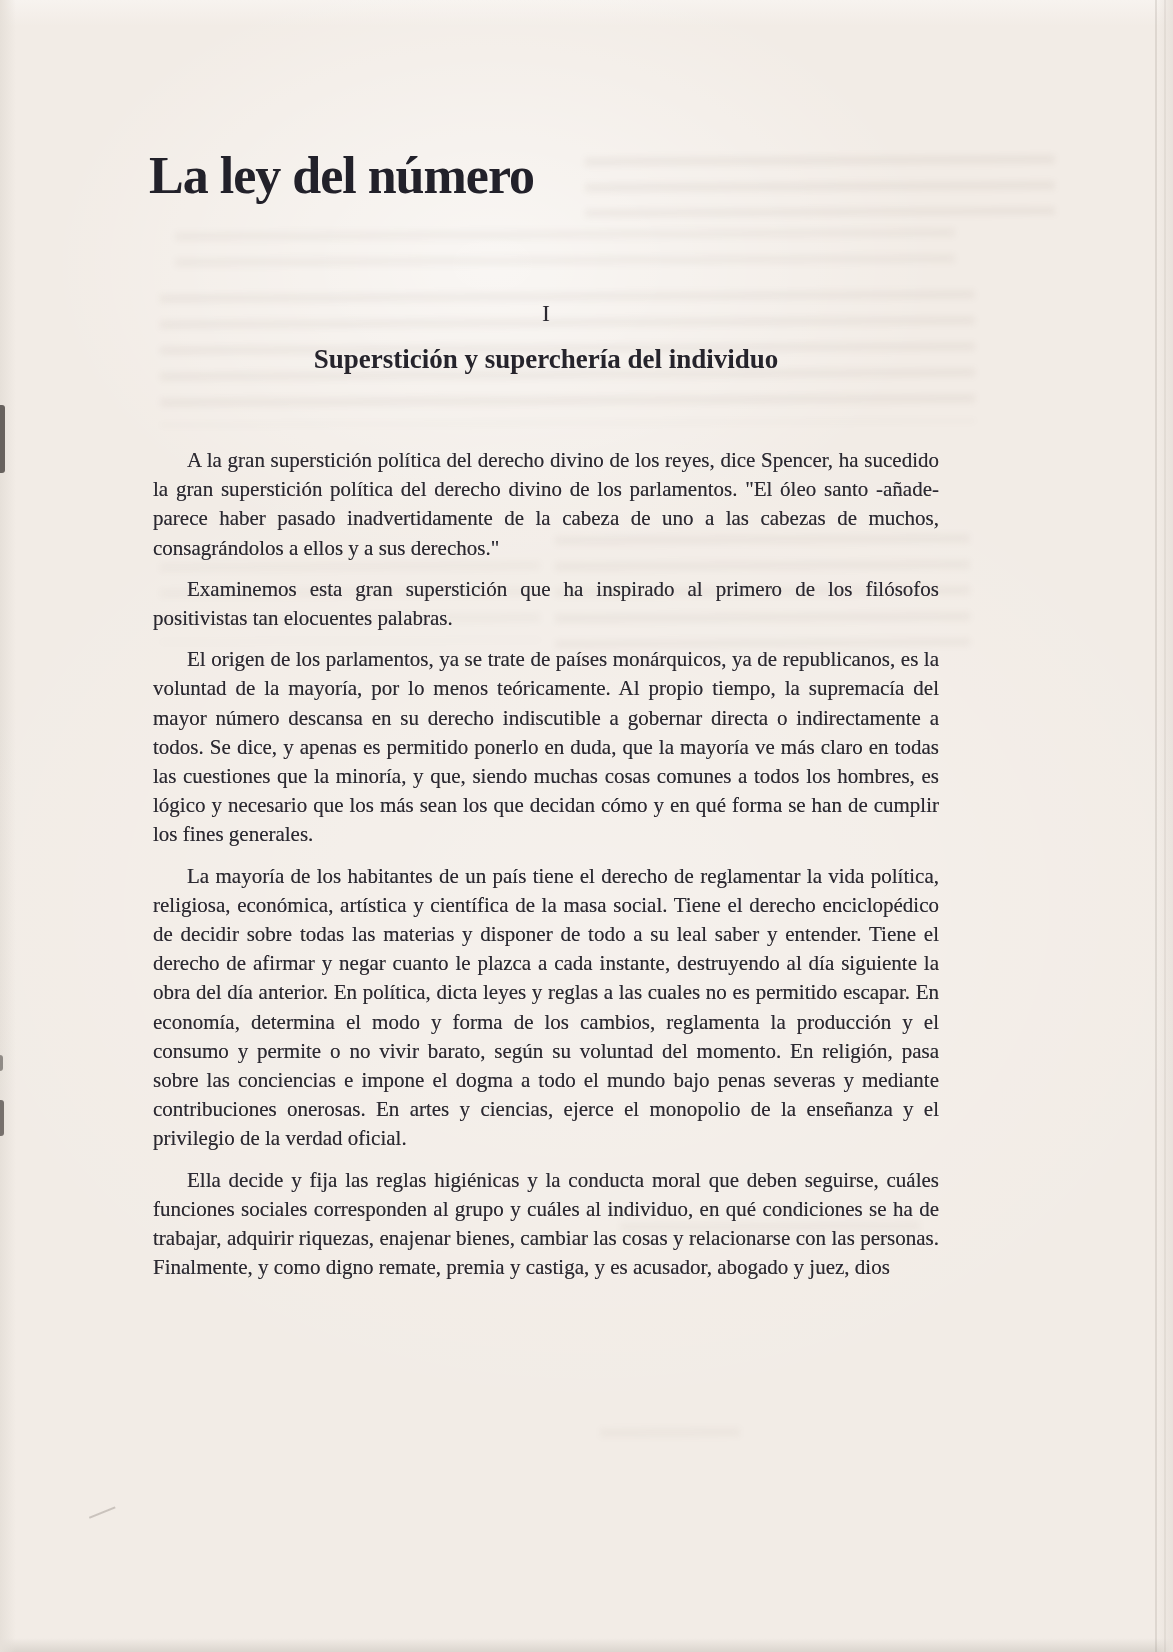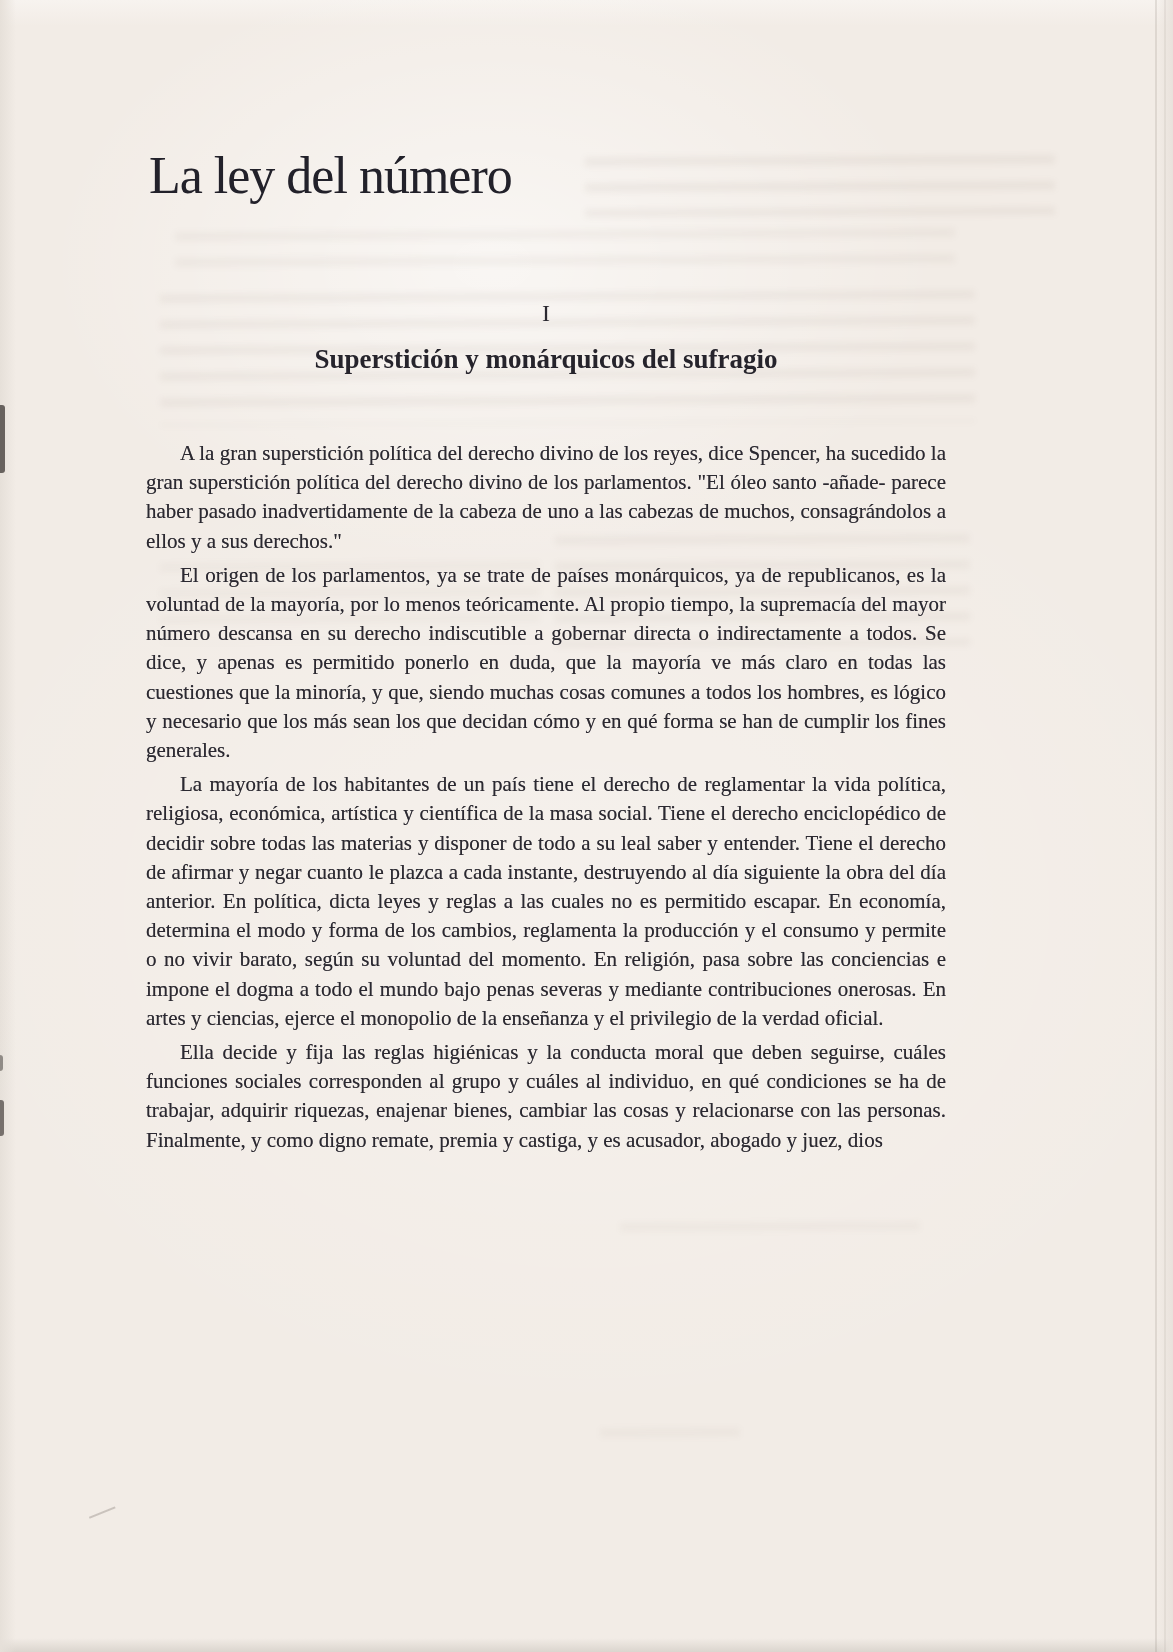--- a/index.html
+++ b/index.html
@@ -71,21 +71,21 @@
     transform: rotate(-22deg);
     filter: blur(0.5px);
   }
 
   .title {
     position: absolute;
     left: 149px;
     top: 146px;
     margin: 0;
     font-size: 52px;
-    font-weight: normal;
+    font-weight: bold;
     letter-spacing: -1px;
     color: #22212a;
     white-space: nowrap;
   }
   .numeral {
     position: absolute;
     left: 141px;
     top: 300px;
     width: 810px;
     text-align: center;
@@ -107,21 +107,21 @@
     position: absolute;
     left: 141px;
     top: 434px;
     width: 810px;
     font-size: 21px;
     line-height: 29.2px;
     text-align: justify;
     color: #2b2931;
   }
   .body-text p {
-    margin: 5px;
+    margin: 12px;
     text-indent: 34px;
     text-shadow: 0 0 0.4px rgba(43,41,49,0.55);
   }
 </style>
 </head>
 <body>
 
 <div class="page">
 
   <div class="ghost g1"></div>
@@ -136,22 +136,23 @@
   <div class="crease c2" style="left:1164px;"></div>
   <div class="edge-mark m1"></div>
   <div class="edge-mark m2"></div>
   <div class="edge-mark m3"></div>
   <div class="pencil-mark"></div>
 
   <h1 class="title">La ley del número</h1>
 
   <div class="numeral">I</div>
 
-  <h2 class="heading">Superstición y monárquicos del sufragio</h2>
+  <h2 class="heading">Superstición y superchería del individuo</h2>
 
   <div class="body-text">
     <p>A la gran superstición política del derecho divino de los reyes, dice Spencer, ha sucedido la gran superstición política del derecho divino de los parlamentos. "El óleo santo -añade- parece haber pasado inadvertidamente de la cabeza de uno a las cabezas de muchos, consagrándolos a ellos y a sus derechos."</p>
+    <p>Examinemos esta gran superstición que ha inspirado al primero de los filósofos positivistas tan elocuentes palabras.</p>
     <p>El origen de los parlamentos, ya se trate de países monárquicos, ya de republicanos, es la voluntad de la mayoría, por lo menos teóricamente. Al propio tiempo, la supremacía del mayor número descansa en su derecho indiscutible a gobernar directa o indirectamente a todos. Se dice, y apenas es permitido ponerlo en duda, que la mayoría ve más claro en todas las cuestiones que la minoría, y que, siendo muchas cosas comunes a todos los hombres, es lógico y necesario que los más sean los que decidan cómo y en qué forma se han de cumplir los fines generales.</p>
     <p>La mayoría de los habitantes de un país tiene el derecho de reglamentar la vida política, religiosa, económica, artística y científica de la masa social. Tiene el derecho enciclopédico de decidir sobre todas las materias y disponer de todo a su leal saber y entender. Tiene el derecho de afirmar y negar cuanto le plazca a cada instante, destruyendo al día siguiente la obra del día anterior. En política, dicta leyes y reglas a las cuales no es permitido escapar. En economía, determina el modo y forma de los cambios, reglamenta la producción y el consumo y permite o no vivir barato, según su voluntad del momento. En religión, pasa sobre las conciencias e impone el dogma a todo el mundo bajo penas severas y mediante contribuciones onerosas. En artes y ciencias, ejerce el monopolio de la enseñanza y el privilegio de la verdad oficial.</p>
     <p>Ella decide y fija las reglas higiénicas y la conducta moral que deben seguirse, cuáles funciones sociales corresponden al grupo y cuáles al individuo, en qué condiciones se ha de trabajar, adquirir riquezas, enajenar bienes, cambiar las cosas y relacionarse con las personas. Finalmente, y como digno remate, premia y castiga, y es acusador, abogado y juez, dios</p>
   </div>
 
 </div>
 
 </body></html>

